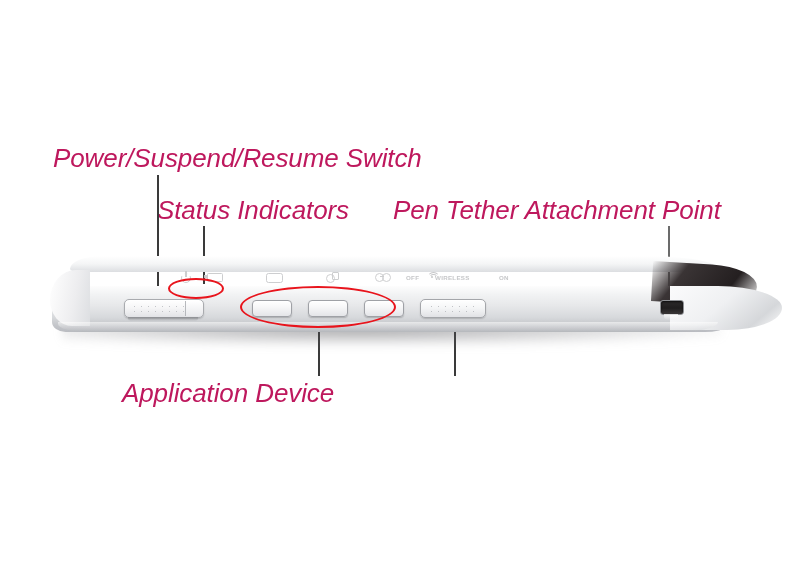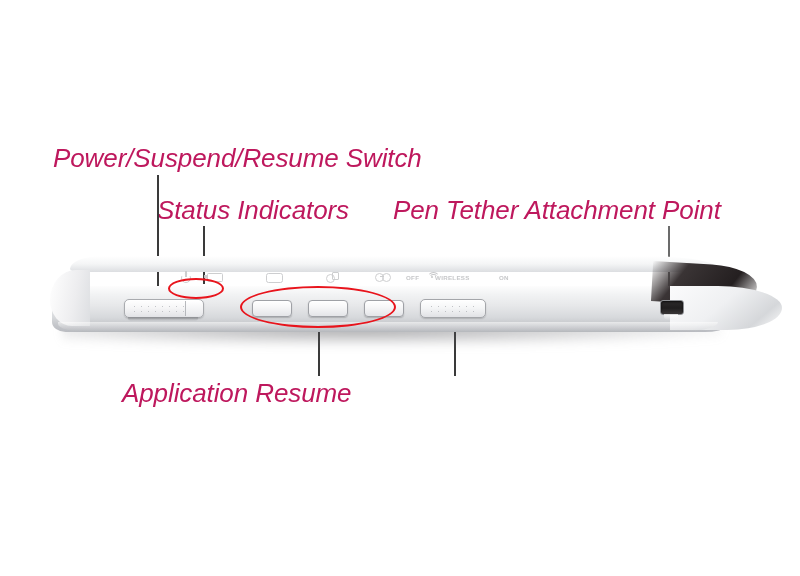--- a/index.html
+++ b/index.html
@@ -364,21 +364,21 @@
 
 <div id="page">
 
 
   <div class="callout" id="lbl-power">Power/Suspend/Resume Switch</div>
 
   <div class="callout" id="lbl-status">Status Indicators</div>
 
   <div class="callout" id="lbl-pen">Pen Tether Attachment Point</div>
 
-  <div class="callout" id="lbl-appbtns">Application Resume</div>
+  <div class="callout" id="lbl-appbtns">Application Device</div>
 
 
   <div class="leader" id="leader-power"></div>
   <div class="leader" id="leader-status"></div>
   <div class="leader" id="leader-pen"></div>
   <div class="leader" id="leader-app"></div>
   <div class="leader" id="leader-wl"></div>
 
   <div id="device">
 

